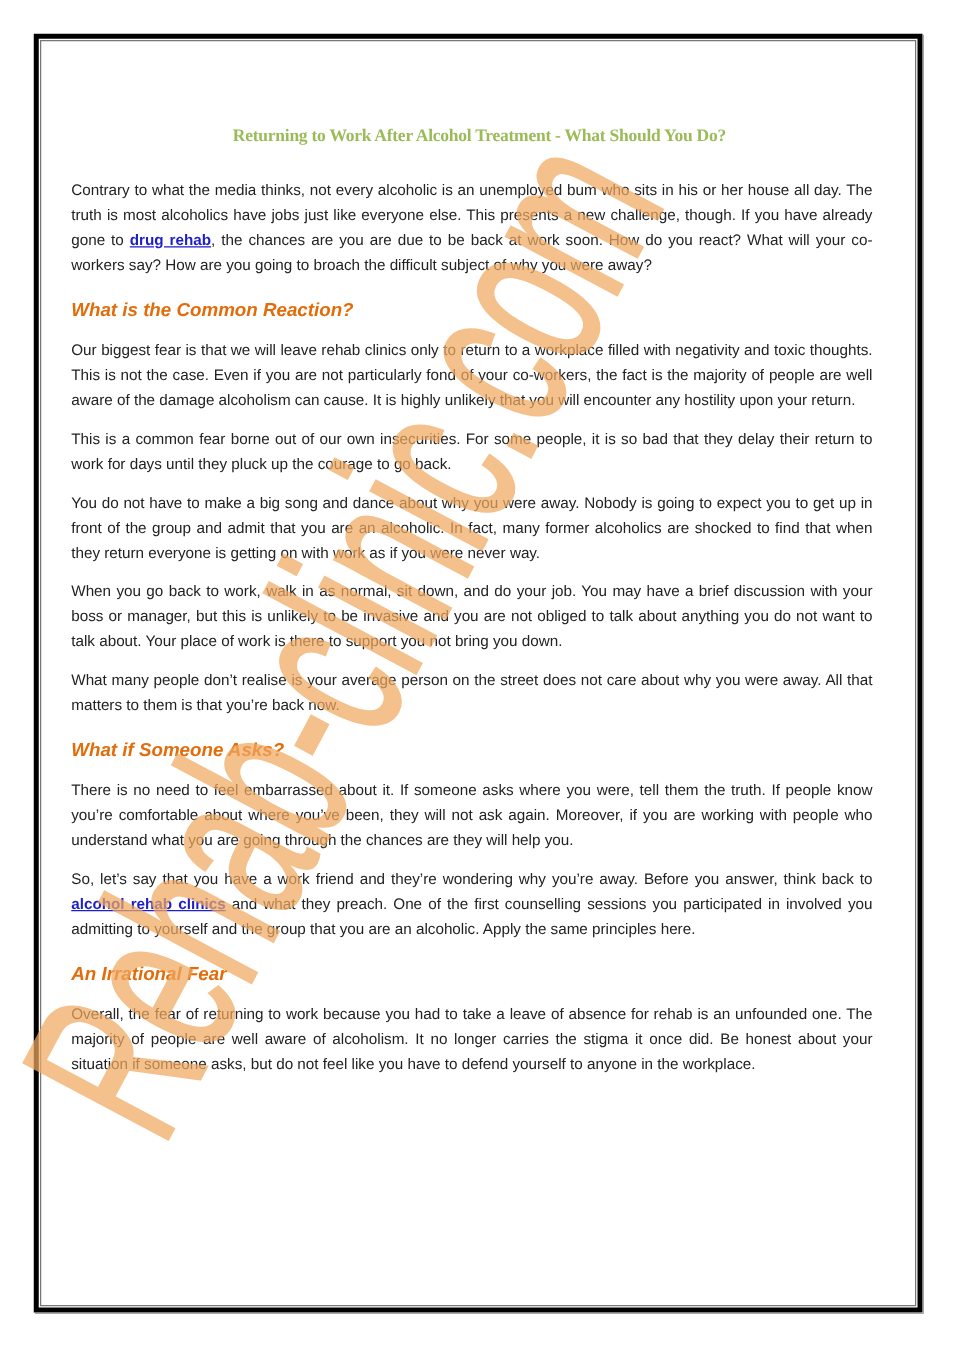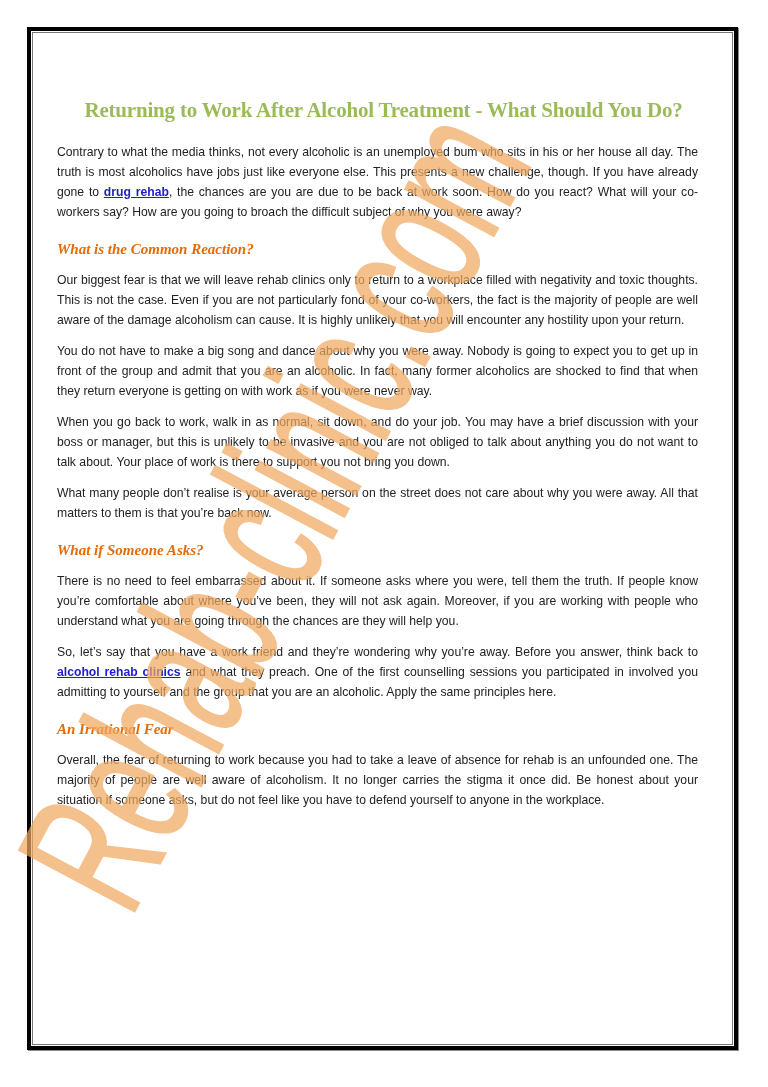--- a/index.html
+++ b/index.html
@@ -13,26 +13,26 @@
       position: absolute; left: 32px; top: 32px; width: 701px; height: 1013px;
       border: 1px solid #777; box-sizing: border-box;
     }
     .content {
       position: absolute; left: 57px; top: 90px; width: 653px;
       font-family: "Liberation Sans", sans-serif; color: #222;
       font-size: 12.2px; line-height: 20px; z-index: 1;
     }
     .title {
       font-family: "Liberation Serif", serif; font-weight: bold;
-      color: #9bbb59; font-size: 21px; text-align: center;
+      color: #9bbb59; font-size: 14px; text-align: center;
       margin: 10px 0 22px 0; letter-spacing: -0.2px;
     }
     p { margin: 0 12px 11px 0; text-align: justify; }
     h2 {
-      font-family: Liberation Serif, serif; font-style: italic;
+      font-family: Liberation Sans, sans-serif; font-style: italic;
       font-weight: bold; color: #e36c0a; font-size: 15px;
       margin: 17px 0 11px 0;
     }
     a { color: #1f1fc8; font-weight: bold; text-decoration: underline; }
     .watermark {
       position: absolute; left: 0; top: 0; width: 768px; height: 1087px;
       pointer-events: none; z-index: 2; opacity: 0.72;
     }
   </style>
 </head>
@@ -41,20 +41,21 @@
 <div class="frame-outer"></div>
 <div class="frame-inner"></div>
 
 <div class="content">
   <div class="title">Returning to Work After Alcohol Treatment - What Should You Do?</div>
 
   <p><span>Contrary to what the media thinks, not every alcoholic is an unemployed bum who sits in his or her house all day. The truth is most alcoholics have jobs just like everyone else. This presents a new challenge, though. If you have already gone to </span><a>drug rehab</a><span>, the chances are you are due to be back at work soon. How do you react? What will your co-workers say? How are you going to broach the difficult subject of why you were away?</span></p>
 
   <h2>What is the Common Reaction?</h2>
   <p>Our biggest fear is that we will leave rehab clinics only to return to a workplace filled with negativity and toxic thoughts. This is not the case. Even if you are not particularly fond of your co-workers, the fact is the majority of people are well aware of the damage alcoholism can cause. It is highly unlikely that you will encounter any hostility upon your return.</p>
+  <p>This is a common fear borne out of our own insecurities. For some people, it is so bad that they delay their return to work for days until they pluck up the courage to go back.</p>
 
   <p>You do not have to make a big song and dance about why you were away. Nobody is going to expect you to get up in front of the group and admit that you are an alcoholic. In fact, many former alcoholics are shocked to find that when they return everyone is getting on with work as if you were never way.</p>
   <p>When you go back to work, walk in as normal, sit down, and do your job. You may have a brief discussion with your boss or manager, but this is unlikely to be invasive and you are not obliged to talk about anything you do not want to talk about. Your place of work is there to support you not bring you down.</p>
   <p>What many people don’t realise is your average person on the street does not care about why you were away. All that matters to them is that you’re back now.</p>
 
   <h2>What if Someone Asks?</h2>
   <p>There is no need to feel embarrassed about it. If someone asks where you were, tell them the truth. If people know you’re comfortable about where you’ve been, they will not ask again. Moreover, if you are working with people who understand what you are going through the chances are they will help you.</p>
   <p><span>So, let’s say that you have a work friend and they’re wondering why you’re away. Before you answer, think back to </span><a>alcohol rehab clinics</a><span> and what they preach. One of the first counselling sessions you participated in involved you admitting to yourself and the group that you are an alcoholic. Apply the same principles here.</span></p>
 
   <h2>An Irrational Fear</h2>

